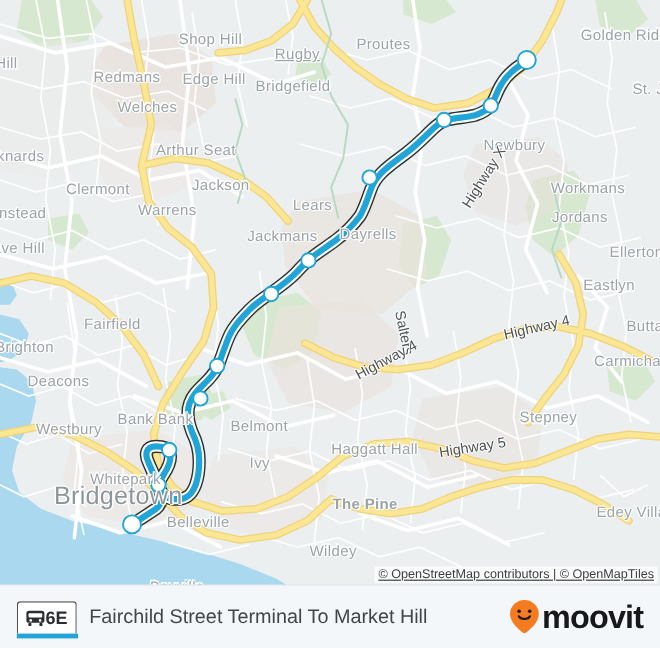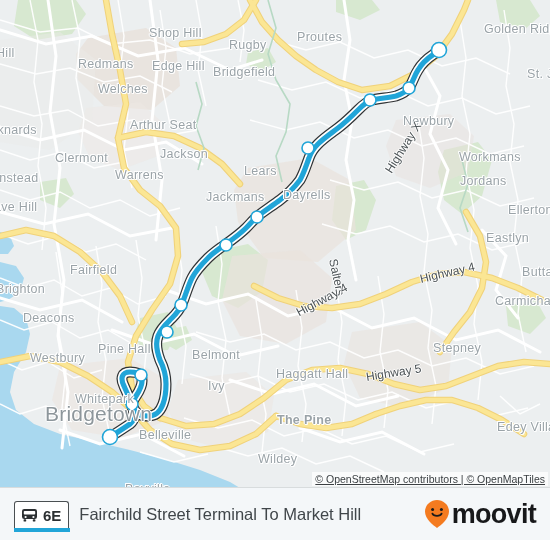--- a/index.html
+++ b/index.html
@@ -88,21 +88,20 @@
     flex: 1;
     width: 550px;
     background: #f4f7f9;
     display: flex;
     align-items: center;
     padding: 0 14px;
   }
   #line-badge {
     display: flex;
     align-items: center;
-    gap: 5px;
     border: 1.5px solid #4a4f52;
     border-bottom: none;
     border-radius: 3px 3px 0 0;
     background: #ffffff;
     padding: 3px 7px 2px 6px;
     position: relative;
     height: 27px;
   }
   #line-badge::after {
     content: "";
@@ -366,21 +365,21 @@
             <circle cx="167" cy="332" r="6" fill="#ffffff" stroke="#21a5d8" stroke-width="1.6"></circle>
             <circle cx="141" cy="375" r="6" fill="#ffffff" stroke="#21a5d8" stroke-width="1.6"></circle>
             <circle cx="132" cy="404" r="6" fill="#ffffff" stroke="#21a5d8" stroke-width="1.6"></circle>
             <circle cx="110" cy="437" r="7.5" fill="#ffffff" stroke="#21a5d8" stroke-width="1.6"></circle>
           </g>
       </g>
     </svg>
 
     <div id="place-labels">
         <div class="map-label suburb" style="left: 149px; top: 26px;">Shop Hill</div>
-        <div class="map-label suburb" style="left: 229px; top: 38px;">Rugby</div>
+        <div class="map-label suburb" style="left: 229px; top: 38px; text-decoration: underline;">Rugby</div>
         <div class="map-label suburb" style="left: 297px; top: 30px;">Proutes</div>
         <div class="map-label suburb" style="left: 484px; top: 22px;">Golden Ridge</div>
         <div class="map-label suburb" style="left: 78px; top: 57px;">Redmans</div>
         <div class="map-label suburb" style="left: 152px; top: 59px;">Edge Hill</div>
         <div class="map-label suburb" style="left: 213px; top: 65px;">Bridgefield</div>
         <div class="map-label suburb" style="left: 527px; top: 67px;">St. J</div>
         <div class="map-label suburb" style="left: 98px; top: 82px;">Welches</div>
         <div class="map-label suburb" style="left: -4px; top: 46px;">Hill</div>
         <div class="map-label suburb" style="left: 403px; top: 114px;">Newbury</div>
         <div class="map-label suburb" style="left: 130px; top: 118px;">Arthur Seat</div>
@@ -395,21 +394,21 @@
         <div class="map-label suburb" style="left: 283px; top: 188px;">Dayrells</div>
         <div class="map-label suburb" style="left: 460px; top: 174px;">Jordans</div>
         <div class="map-label suburb" style="left: -6px; top: 200px;">ave Hill</div>
         <div class="map-label suburb" style="left: 508px; top: 203px;">Ellerton</div>
         <div class="map-label suburb" style="left: 486px; top: 231px;">Eastlyn</div>
         <div class="map-label suburb" style="left: 70px; top: 263px;">Fairfield</div>
         <div class="map-label suburb" style="left: 522px; top: 265px;">Butta</div>
         <div class="map-label suburb" style="left: -4px; top: 282px;">Brighton</div>
         <div class="map-label suburb" style="left: 495px; top: 294px;">Carmichael</div>
         <div class="map-label suburb" style="left: 23px; top: 311px;">Deacons</div>
-        <div class="map-label suburb" style="left: 98px; top: 342px;">Pine Hall</div>
+        <div class="map-label suburb" style="left: 98px; top: 342px;">Bank Bank</div>
         <div class="map-label suburb" style="left: 192px; top: 348px;">Belmont</div>
         <div class="map-label suburb" style="left: 30px; top: 351px;">Westbury</div>
         <div class="map-label suburb" style="left: 433px; top: 341px;">Stepney</div>
         <div class="map-label suburb" style="left: 208px; top: 379px;">Ivy</div>
         <div class="map-label suburb" style="left: 276px; top: 367px;">Haggatt Hall</div>
         <div class="map-label suburb" style="left: 75px; top: 392px;">Whitepark</div>
         <div class="map-label city" style="left: 45px; top: 402px; text-align: right;">Bridgetown</div>
         <div class="map-label suburb" style="left: 277px; top: 413px; font-weight: bold;">The Pine</div>
         <div class="map-label suburb" style="left: 139px; top: 428px;">Belleville</div>
         <div class="map-label suburb" style="left: 497px; top: 420px;">Edey Villa</div>

